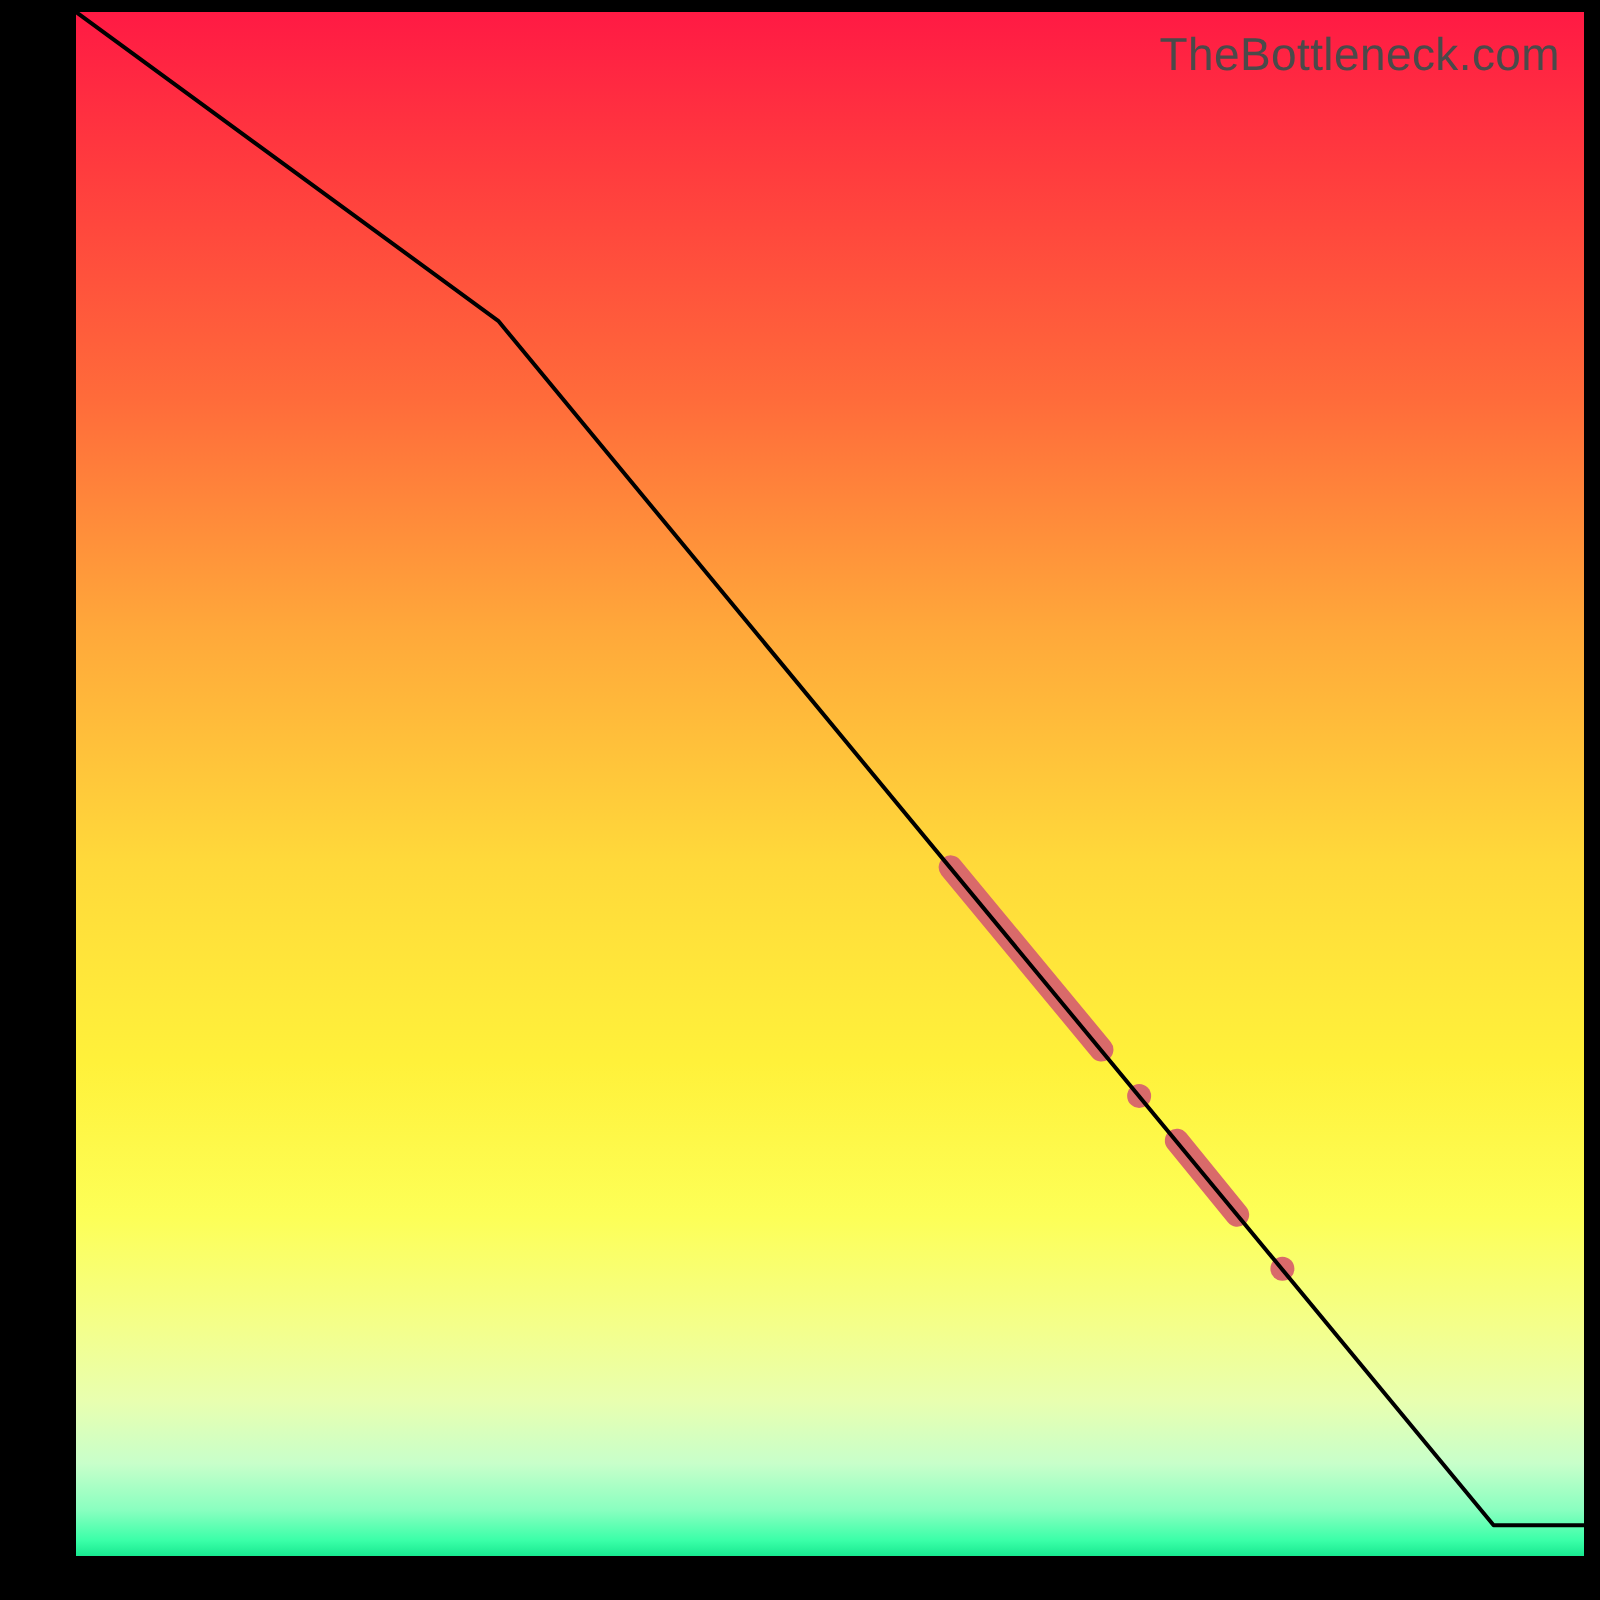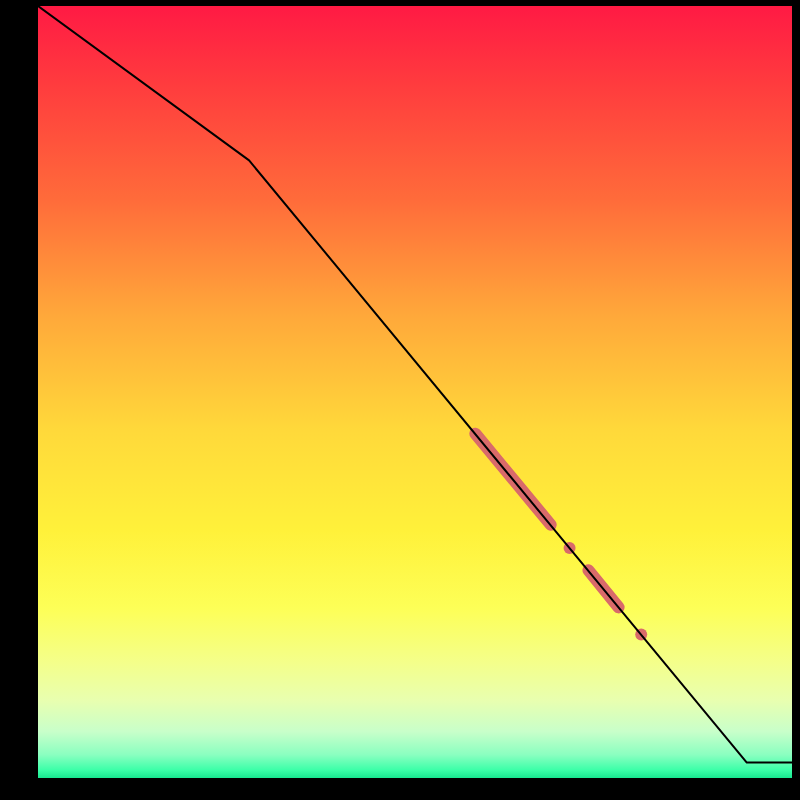--- a/index.html
+++ b/index.html
@@ -78,13 +78,14 @@
   <div class="gradient"></div>
   <svg class="plot" viewBox="0 0 754 772" preserveAspectRatio="none">
     <g>
         <line x1="437.32" y1="427.688" x2="512.72" y2="518.784" class="segment"></line>
         <line x1="550.42" y1="564.332" x2="580.58" y2="601.388" class="segment"></line>
         <circle cx="531.5699999999999" cy="541.944" r="6" class="dot"></circle>
         <circle cx="603.2" cy="628.408" r="6" class="dot"></circle>
       </g>
     <path class="curve" d="M0.0 0.0 L211.1 154.4 L708.8 756.6 L754.0 756.6"></path>
   </svg>
+  <div class="watermark">TheBottleneck.com</div>
 </div>
 
 </body></html>

